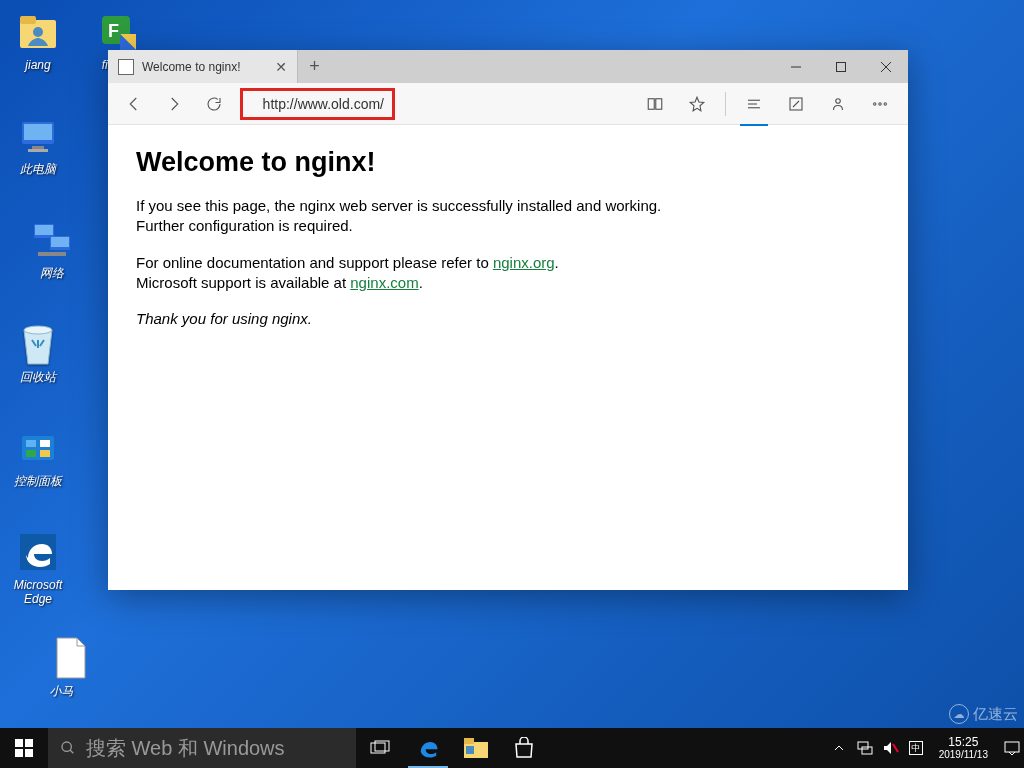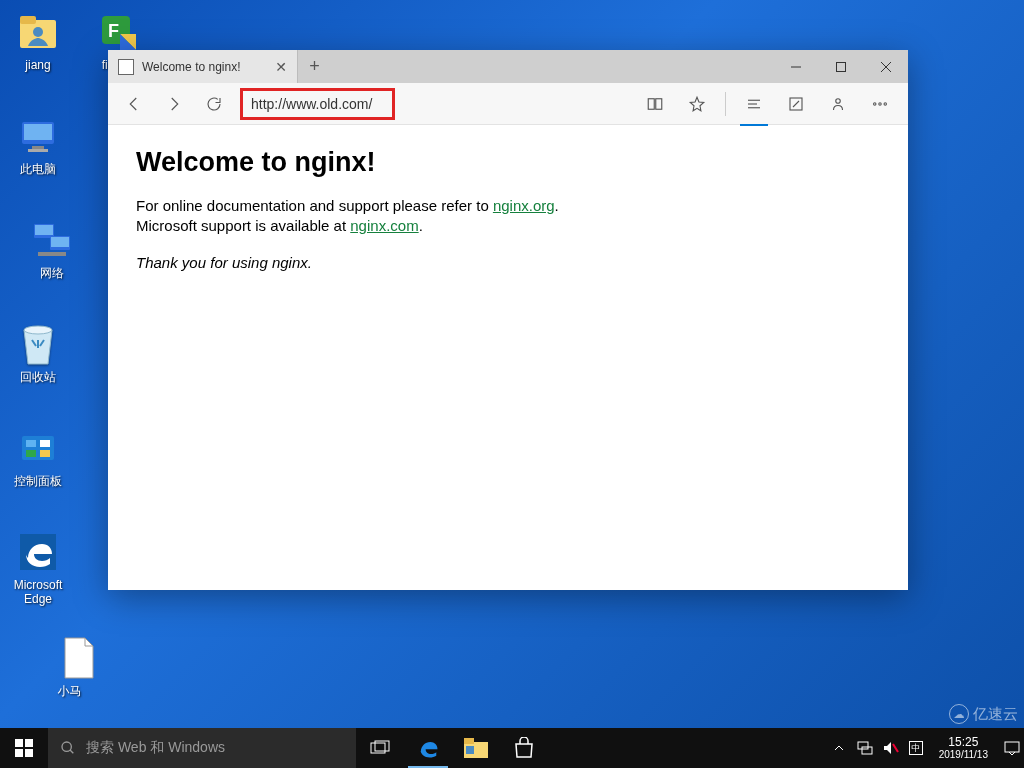--- a/index.html
+++ b/index.html
@@ -25,20 +25,21 @@
   width: 48px;
   height: 48px;
   margin: 0 auto 2px;
   display: flex;
   align-items: center;
   justify-content: center;
 }
 .desktop-icon .label {
   text-shadow: 1px 1px 2px rgba(0,0,0,.8);
   line-height: 1.2;
+  font-style: italic;
 }
 
 
 .browser-window {
   position: absolute;
   left: 108px;
   top: 50px;
   width: 800px;
   height: 540px;
   background: #fff;
@@ -111,20 +112,21 @@
 }
 .nav-ico svg { width: 18px; height: 18px; stroke: #555; fill: none; stroke-width: 1.5; }
 .address-highlight {
   border: 3px solid #e02424;
   padding: 5px 8px;
   min-width: 155px;
   font-size: 14px;
   color: #333;
   background: #f7f7f7;
   margin-left: 4px;
+  text-align: right;
 }
 .nav-spacer { flex: 1; }
 .nav-right { display: flex; align-items: center; gap: 2px; }
 .nav-right .nav-ico { width: 40px; }
 .nav-right .sep { width: 1px; height: 24px; background: #ccc; margin: 0 6px; }
 .hub-underline { position: relative; }
 .hub-underline::after {
   content: ""; position: absolute; bottom: -4px; left: 6px; right: 6px; height: 2px; background: #0078d7;
 }
 
@@ -157,21 +159,21 @@
   justify-content: center;
 }
 .start-btn svg { width: 18px; height: 18px; }
 .search-box {
   width: 308px;
   background: #2b2b2b;
   display: flex;
   align-items: center;
   padding: 0 12px;
   color: #999;
-  font-size: 14px;
+  font-size: 20px;
   gap: 10px;
 }
 .task-item {
   width: 48px;
   display: flex;
   align-items: center;
   justify-content: center;
   position: relative;
 }
 .task-item.active::after {
@@ -285,21 +287,21 @@
 <div class="desktop-icon" style="left:0;top:528px;">
   <div class="icon-box">
     <svg width="44" height="44" viewBox="0 0 44 44">
       <rect x="4" y="4" width="36" height="36" fill="#0f5aa8"></rect>
       <path d="M12 28c0-8 6-14 14-14 6 0 10 4 10 10H18c0 4 3 7 8 7 3 0 6-1 8-3v6c-3 2-6 3-10 3-8 0-14-5-14-13 0 0 0 2 2 4z" fill="#fff"></path>
     </svg>
   </div>
   <div class="label">Microsoft Edge</div>
 </div>
 
-<div class="desktop-icon" style="left:8px;top:634px;padding-left:47px;">
+<div class="desktop-icon" style="left:0;top:634px;padding-left:47px;">
   <div class="icon-box">
     <svg width="36" height="44" viewBox="0 0 36 44">
       <path d="M4 2h20l8 8v32H4z" fill="#fff" stroke="#999"></path>
       <path d="M24 2v8h8" fill="none" stroke="#999"></path>
     </svg>
   </div>
   <div class="label">小马</div>
 </div>
 
 <div class="browser-window">
@@ -387,20 +389,21 @@
             <circle cx="5" cy="12" r="1.6"></circle>
             <circle cx="12" cy="12" r="1.6"></circle>
             <circle cx="19" cy="12" r="1.6"></circle>
           </svg>
       </div>
     </div>
   </div>
 
   <div class="page-content">
     <h1>Welcome to nginx!</h1>
+    <p>If you see this page, the nginx web server is successfully installed and working. Further configuration is required.</p>
     <p>
       <span>For online documentation and support please refer to </span><a href="#">nginx.org</a><span>.</span><br>
       <span>Microsoft support is available at </span><a href="#">nginx.com</a><span>.</span>
     </p>
     <p><em>Thank you for using nginx.</em></p>
   </div>
 </div>
 
 <div class="watermark">
   <span class="circ">☁</span>

